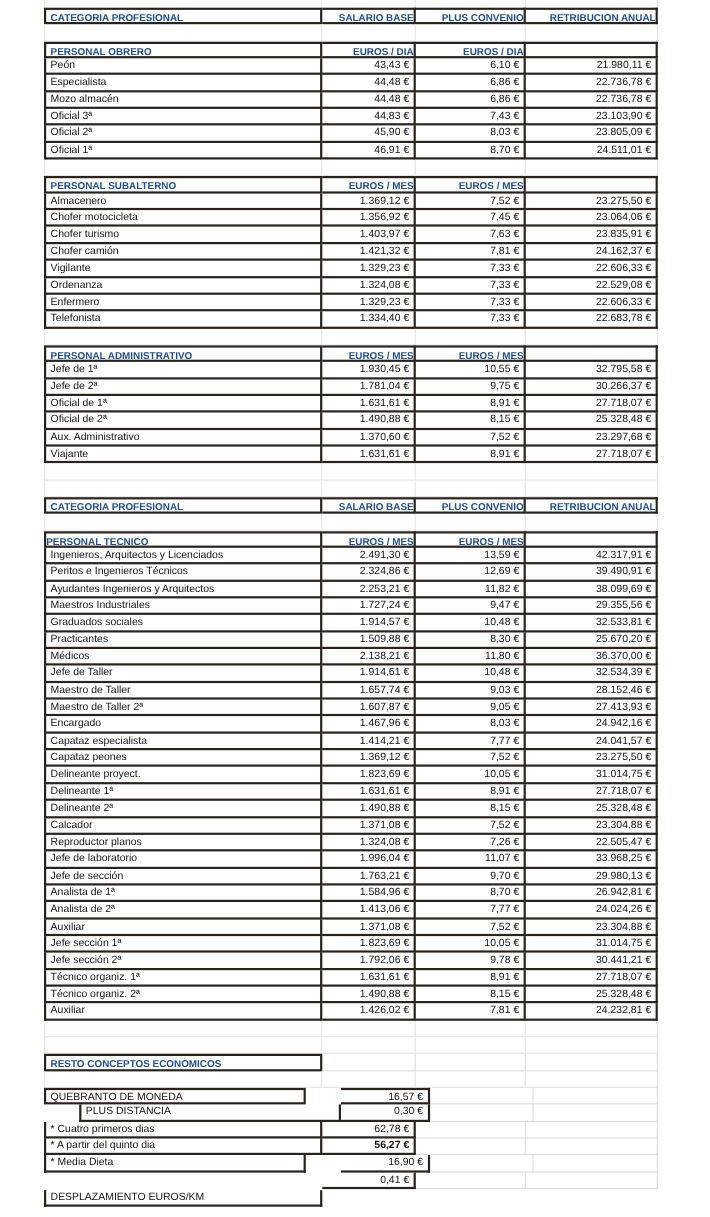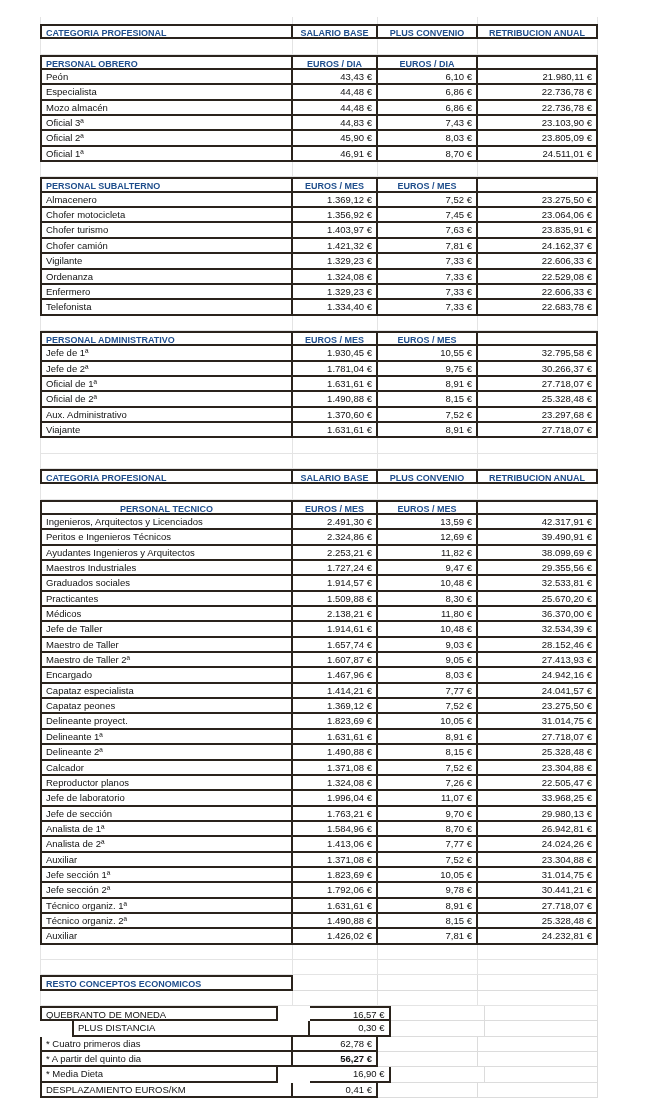--- a/index.html
+++ b/index.html
@@ -1,27 +1,27 @@
 <!DOCTYPE html>
 <html><head>
 <meta charset="utf-8">
 <style>
   html, body { margin:0; padding:0; background:#fff; }
   body { width:645px; height:1106px; position:relative; overflow:hidden;
          font-family:"Liberation Sans", sans-serif; font-size:9.5px; color:#111; }
-  .sheet { position:absolute; left:40px; top:17px; width:558px; }
+  .sheet { position:absolute; left:40px; top:0; width:558px; }
   .row { display:flex; height:15.35px; box-sizing:border-box; }
   .c { box-sizing:border-box; height:100%; line-height:14px; white-space:nowrap; overflow:hidden;
        border-right:1px solid #dcdcdc; border-bottom:1px solid #dcdcdc; }
   .c0 { width:253px; padding-left:4px; border-left:1px solid #dcdcdc; }
   .c1 { width:85px; text-align:right; padding-right:4px; }
   .c2 { width:100px; text-align:right; padding-right:4px; }
   .c3 { width:120px; text-align:right; padding-right:4px; }
   .hdr { color:#1f4e8c; font-weight:bold; font-size:9px; }
-  .hdr.center { text-align:center; padding:0; }
+  .hdr.center { padding:0; }
   .b .c { border-right:2px solid #2a231c; border-bottom:2px solid #2a231c; }
   .b .c0 { border-left:2px solid #2a231c; }
   .bt .c { border-top:2px solid #2a231c; }
   .spacer .c { border-bottom:1px solid #e4e4e4; border-right:1px solid #e4e4e4; }
   .spacer .c0 { border-left:1px solid #e4e4e4; }
   .top { height:7px; }
   .top .c { border-bottom:none; }
 </style>
 </head>
 <body>
@@ -441,18 +441,18 @@
       <div class="c c2"></div>
       <div class="c c3"></div>
     </div>
     <div class="row ">
       <div class="c c0" style="border-left: 2px solid rgb(42, 35, 28); border-right: 2px solid rgb(42, 35, 28); border-bottom: 2px solid rgb(42, 35, 28);">* Media Dieta</div>
       <div class="c c1" style="border-right: 2px solid rgb(42, 35, 28); border-bottom: 2px solid rgb(42, 35, 28); margin-left: 32px;">16,90 €</div>
       <div class="c c2"></div>
       <div class="c c3"></div>
     </div>
     <div class="row ">
-      <div class="c c0" style="border-left: 2px solid rgb(42, 35, 28); border-right: 2px solid rgb(42, 35, 28); border-bottom: 2px solid rgb(42, 35, 28);">DESPLAZAMIENTO EUROS/KM</div>
+      <div class="c c0" style="border-left: 2px solid rgb(42, 35, 28); border-right: 2px solid rgb(42, 35, 28); border-bottom: 2px solid rgb(42, 35, 28); margin-top: 16px;">DESPLAZAMIENTO EUROS/KM</div>
       <div class="c c1" style="border-right: 2px solid rgb(42, 35, 28); border-bottom: 2px solid rgb(42, 35, 28);">0,41 €</div>
       <div class="c c2"></div>
       <div class="c c3"></div>
     </div>
   </div>
 
 </body></html>

